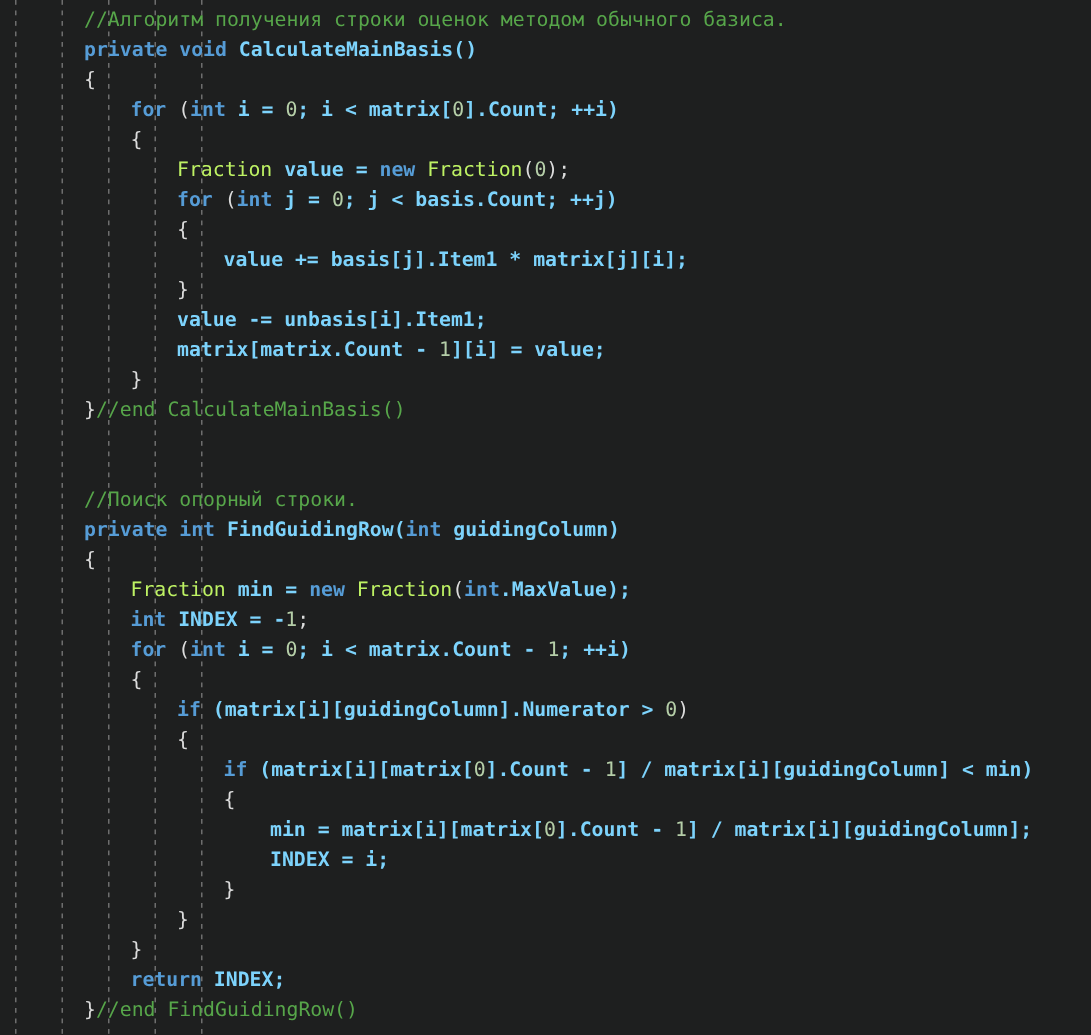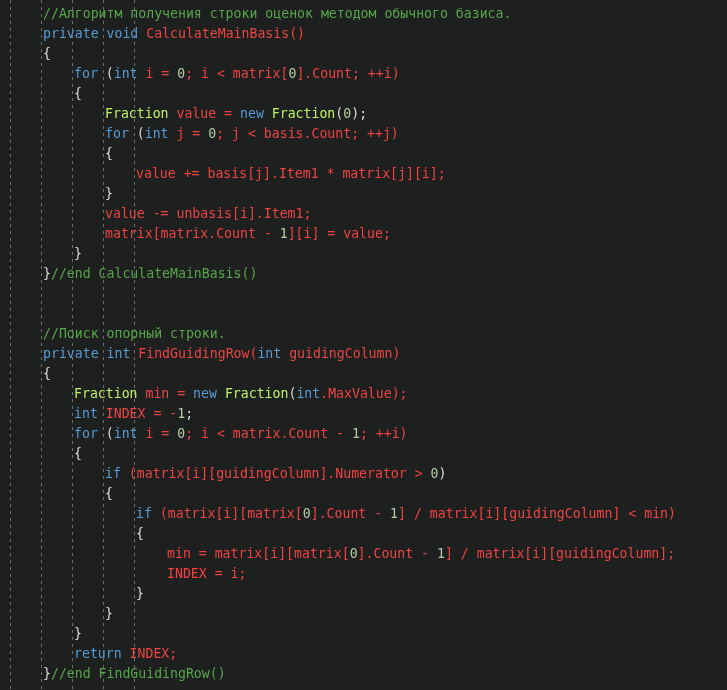--- a/index.html
+++ b/index.html
@@ -45,27 +45,27 @@
     padding: 0;
     font-size: 13.2px;
     line-height: 20px;
     letter-spacing: 0px;
     white-space: pre;
     color: #d6d6d6;
   }
   .ln {
     height: 20px;
     white-space: pre;
-    padding-left: 12px;
+    padding-left: 25px;
   }
   
   .cmt  { color: #57a64a; }
-  .kw   { color: #569cd6; }
+  .kw   { color: #569cd6; font-weight: bold; }
   .typ  { color: #bef264; }
-  .pln  { color: #ef4444; }
+  .pln  { color: #7dd3fc; font-weight: bold; }
   .num  { color: #b5cea8; }
   .pun  { color: #dcdcdc; }
 </style>
 </head>
 <body>
 
 <div id="editor">
   <div class="guides">
       <div class="guide" style="left: 10px; height: 690px;"></div>
       <div class="guide" style="left: 41px; height: 690px;"></div>

